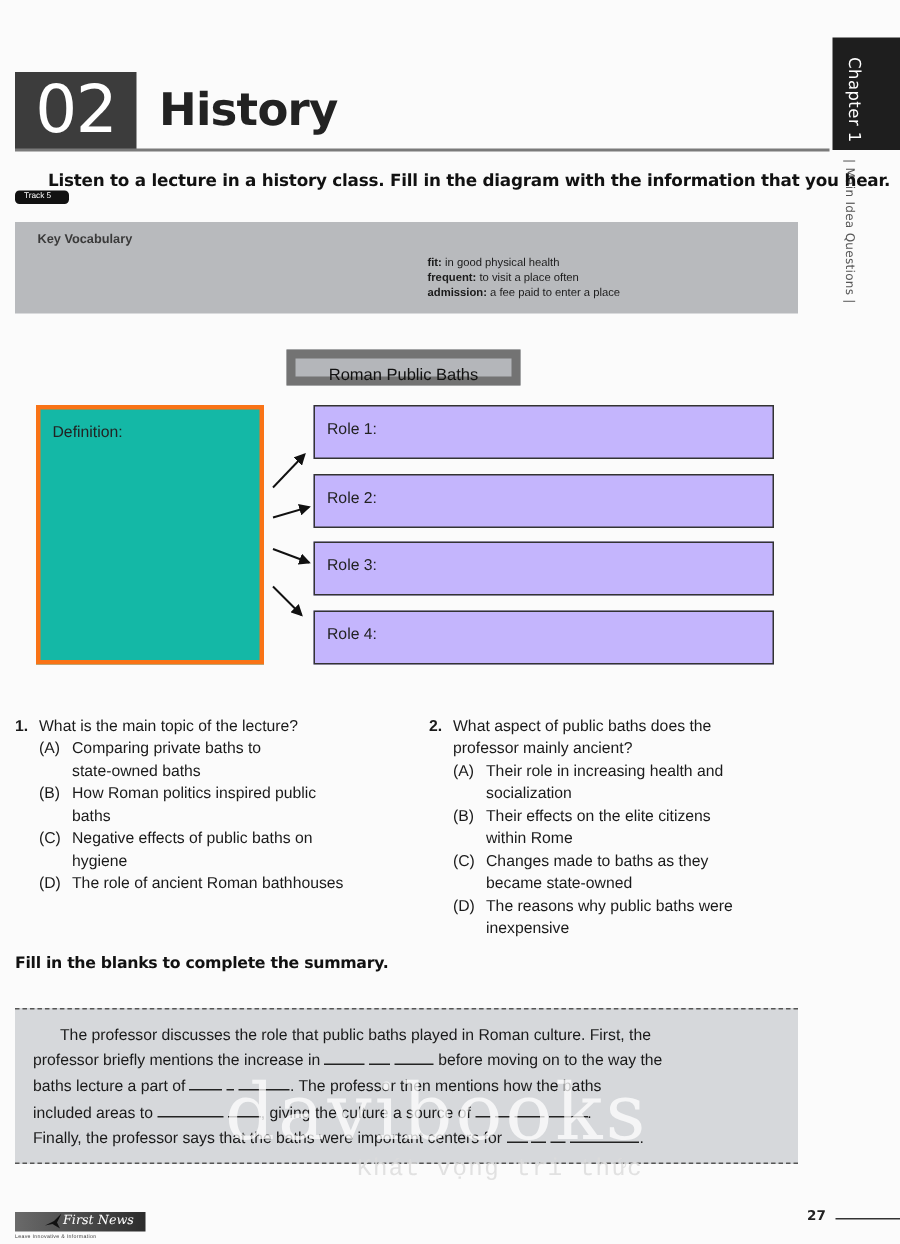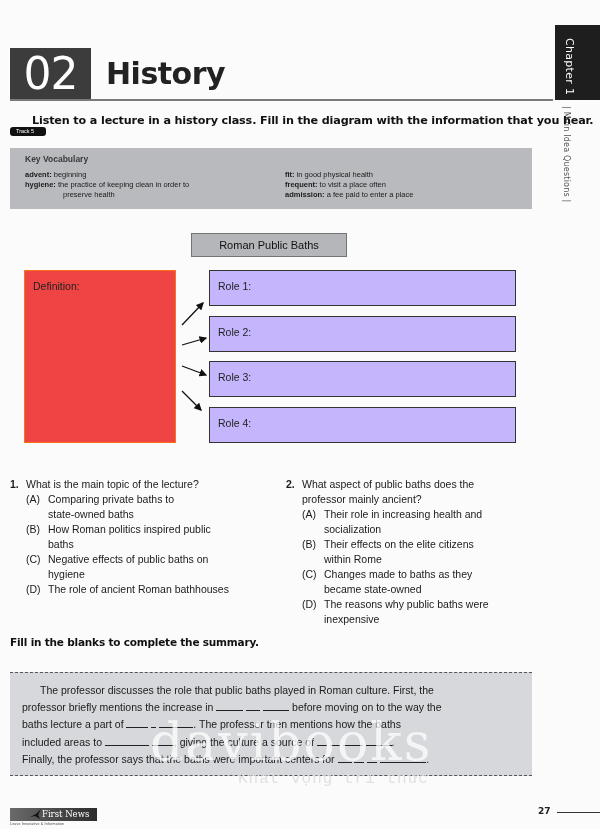--- a/index.html
+++ b/index.html
@@ -24,23 +24,23 @@
   
   .vocab { position: absolute; left: 10px; top: 148px; width: 522px; height: 61px; background: #b8babd; }
   .vocab-title { position: absolute; left: 15px; top: 6px; font-weight: bold; font-size: 8.5px; color: #3a3a3a; }
   .vocab-col { position: absolute; font-size: 7.5px; line-height: 10px; color: #1b1b1b; }
   .vocab-col.left { left: 15px; top: 22px; width: 250px; }
   .vocab-col.right { left: 275px; top: 22px; width: 240px; }
   .vocab-term { font-weight: bold; }
   .vocab-indent { padding-left: 38px; }
 
   
-  .diagram-title { position: absolute; left: 191px; top: 233px; width: 156px; height: 24px; background: #b4b6ba; border: 1px solid #737373;
+  .diagram-title { position: absolute; left: 191px; top: 233px; width: 156px; height: 24px; background: #b4b6ba; border: 6px solid #737373;
     font-size: 11px; line-height: 22px; text-align: center; color: #111; }
-  .def-box { position: absolute; left: 24px; top: 270px; width: 152px; height: 173px; border: 1px solid #f97316; background: #ef4444; }
+  .def-box { position: absolute; left: 24px; top: 270px; width: 152px; height: 173px; border: 3px solid #f97316; background: #14b8a6; }
   .box-label { position: absolute; left: 8px; top: 9px; font-size: 10.5px; color: #222; }
   .role-box { position: absolute; left: 209px; width: 307px; height: 36px; border: 1px solid #333; background: #c4b5fd; }
   .role-box .box-label { left: 8px; top: 9px; }
   .arrow { position: absolute; }
 
   
   .q { position: absolute; font-size: 10.5px; line-height: 15px; color: #1a1a1a; }
   .q-num { font-weight: bold; display: inline-block; width: 16px; }
   .q-text { display: inline-block; vertical-align: top; }
   .opt { display: flex; margin-left: 16px; }
@@ -55,52 +55,41 @@
   .summary-text { position: absolute; left: 22px; top: 682px; width: 490px; font-size: 10.5px; line-height: 17.2px; color: #1a1a1a; }
   .summary-line { white-space: nowrap; }
   .blank { display: inline-block; border-bottom: 1px solid #222; height: 10px; vertical-align: baseline; }
 
   
   .wm-big { position: absolute; left: 150px; top: 712px; font-family: "DejaVu Serif", serif; font-size: 52px; color: rgba(255,255,255,0.75); letter-spacing: 2px; }
   .wm-small { position: absolute; left: 238px; top: 770px; font-family: Liberation Mono, monospace; font-size: 16px; color: rgba(220,220,220,0.85); letter-spacing: 1px; }
 
   
   .logo { position: absolute; left: 10px; top: 808px; width: 87px; height: 13px; background: linear-gradient(90deg,#6a6a6a,#2c2c2c); }
-  .logo-text { position: absolute; left: 32px; top: 0px; font-family: "DejaVu Serif", serif; font-size: 8.5px; line-height: 13px; color: #fff; }
+  .logo-text { position: absolute; left: 32px; top: 0px; font-family: "DejaVu Serif", serif; font-style: italic; font-size: 8.5px; line-height: 13px; color: #fff; }
   .logo-tag { position: absolute; left: 10px; top: 822px; font-size: 3.5px; color: #444; letter-spacing: 0.2px; }
   .page-number { position: absolute; left: 538px; top: 806px; font-family: "DejaVu Sans", sans-serif; font-weight: bold; font-size: 9px; color: #222; }
   .page-rule { position: absolute; left: 557px; top: 812px; width: 43px; height: 1px; background: #333; }
 </style>
 </head>
 <body>
 
 <div class="num-block">02</div>
 <div class="lesson-title">History</div>
 <div class="title-rule"></div>
 
 <div class="side-tab"></div>
 <div class="side-tab-label">Chapter 1</div>
 <div class="side-section">| Main Idea Questions |</div>
 
 <div class="instruction">Listen to a lecture in a history class. Fill in the diagram with the information that you hear.</div>
 <div class="track-badge">Track 5</div>
 
 <div class="vocab">
   <div class="vocab-title">Key Vocabulary</div>
-  <div class="vocab-col left">
-    <div>
-      <span class="vocab-term">advent:</span>
-      <span>beginning</span>
-    </div>
-    <div>
-      <span class="vocab-term">hygiene:</span>
-      <span>the practice of keeping clean in order to</span>
-    </div>
-    <div class="vocab-indent">preserve health</div>
-  </div>
   <div class="vocab-col right">
     <div>
       <span class="vocab-term">fit:</span>
       <span>in good physical health</span>
     </div>
     <div>
       <span class="vocab-term">frequent:</span>
       <span>to visit a place often</span>
     </div>
     <div>

